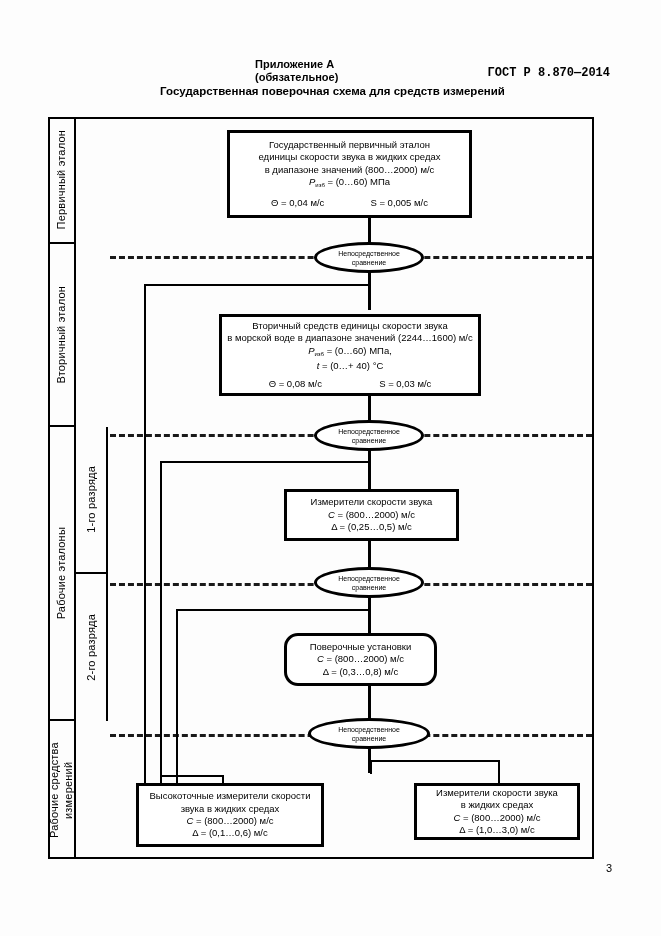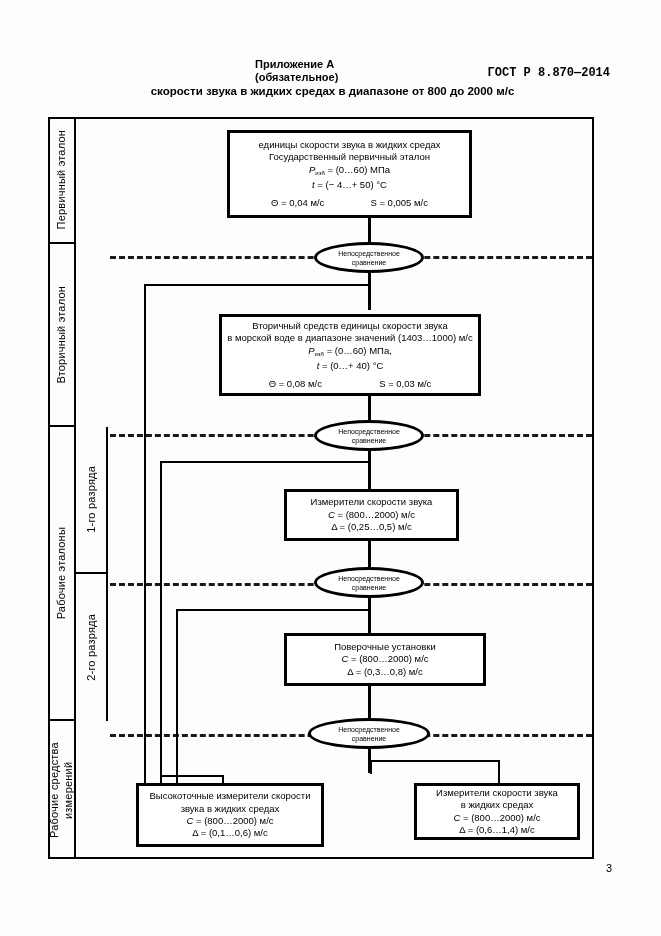--- a/index.html
+++ b/index.html
@@ -88,21 +88,21 @@
 
   <div class="hdr">
     <div class="hdr-annex">
       <div>Приложение А</div>
       <div>(обязательное)</div>
     </div>
     <div class="hdr-gost">ГОСТ Р 8.870—2014</div>
   </div>
 
   <div class="title">
-    <div>скорости звука в жидких средах в диапазоне от 800 до 2000 м/с</div>
+    <div>Государственная поверочная схема для средств измерений</div>
   </div>
 
   <div class="frame"></div>
 
   <div class="side-col" style="top:117px;height:127px;">
     <span class="vtext">Первичный эталон</span>
   </div>
   <div class="side-col" style="top:244px;height:183px;">
     <span class="vtext">Вторичный эталон</span>
   </div>
@@ -149,65 +149,65 @@
   <div class="vline" style="left:368px;top:748px;height:25px;"></div>
   <div class="vthin" style="left:370px;top:760px;height:14px;"></div>
   <div class="hthin" style="left:370px;top:760px;width:130px;"></div>
   <div class="vthin" style="left:498px;top:760px;height:23px;"></div>
 
   <div class="hthin" style="left:144px;top:798px;width:80px;"></div>
   <div class="vthin" style="left:222px;top:775px;height:23px;"></div>
   <div class="hthin" style="left:160px;top:775px;width:64px;"></div>
 
   <div class="box" style="left:227px;top:130px;width:245px;height:88px;">
+    <span class="ln">Государственный первичный эталон</span>
     <span class="ln">единицы скорости звука в жидких средах</span>
-    <span class="ln">Государственный первичный эталон</span>
+    <span class="ln">в диапазоне значений (800…2000) м/с</span>
     <span class="ln"><i class="it">P</i><sub class="sb">изб</sub><span> = (0…60) МПа</span></span>
-    <span class="ln"><i class="it">t</i><span> = (− 4…+ 50) °С</span></span>
     <span class="spaced">
       <span>Θ = 0,04 м/с</span>
       <span>S = 0,005 м/с</span>
     </span>
   </div>
 
   <div class="box" style="left:219px;top:314px;width:262px;height:82px;">
     <span class="ln">Вторичный средств единицы скорости звука</span>
-    <span class="ln">в морской воде в диапазоне значений (1403…1000) м/с</span>
+    <span class="ln">в морской воде в диапазоне значений (2244…1600) м/с</span>
     <span class="ln"><i class="it">P</i><sub class="sb">изб</sub><span> = (0…60) МПа,</span></span>
     <span class="ln"><i class="it">t</i><span> = (0…+ 40) °С</span></span>
     <span class="spaced">
       <span>Θ = 0,08 м/с</span>
       <span>S = 0,03 м/с</span>
     </span>
   </div>
 
   <div class="box" style="left:284px;top:489px;width:175px;height:52px;">
     <span class="ln">Измерители скорости звука</span>
     <span class="ln"><i class="it">C</i><span> = (800…2000) м/с</span></span>
     <span class="ln">Δ = (0,25…0,5) м/с</span>
   </div>
 
-  <div class="box" style="left:284px;top:633px;width:202px;height:53px;">
+  <div class="box" style="left:284px;top:633px;width:153px;height:53px;border-radius:14px;">
     <span class="ln">Поверочные установки</span>
     <span class="ln"><i class="it">C</i><span> = (800…2000) м/с</span></span>
     <span class="ln">Δ = (0,3…0,8) м/с</span>
   </div>
 
   <div class="box" style="left:136px;top:783px;width:188px;height:64px;">
     <span class="ln">Высокоточные измерители скорости</span>
     <span class="ln">звука в жидких средах</span>
     <span class="ln"><i class="it">C</i><span> = (800…2000) м/с</span></span>
     <span class="ln">Δ = (0,1…0,6) м/с</span>
   </div>
 
   <div class="box" style="left:414px;top:783px;width:166px;height:57px;">
     <span class="ln">Измерители скорости звука</span>
     <span class="ln">в жидких средах</span>
     <span class="ln"><i class="it">C</i><span> = (800…2000) м/с</span></span>
-    <span class="ln">Δ = (0,6…1,4) м/с</span>
+    <span class="ln">Δ = (1,0…3,0) м/с</span>
   </div>
 
   <div class="ell" style="left:314px;top:242px;width:110px;height:31px;">
     <span>
       <span>Непосредственное</span><br>
       <span>сравнение</span>
     </span>
   </div>
 
   <div class="ell" style="left:314px;top:420px;width:110px;height:31px;">

